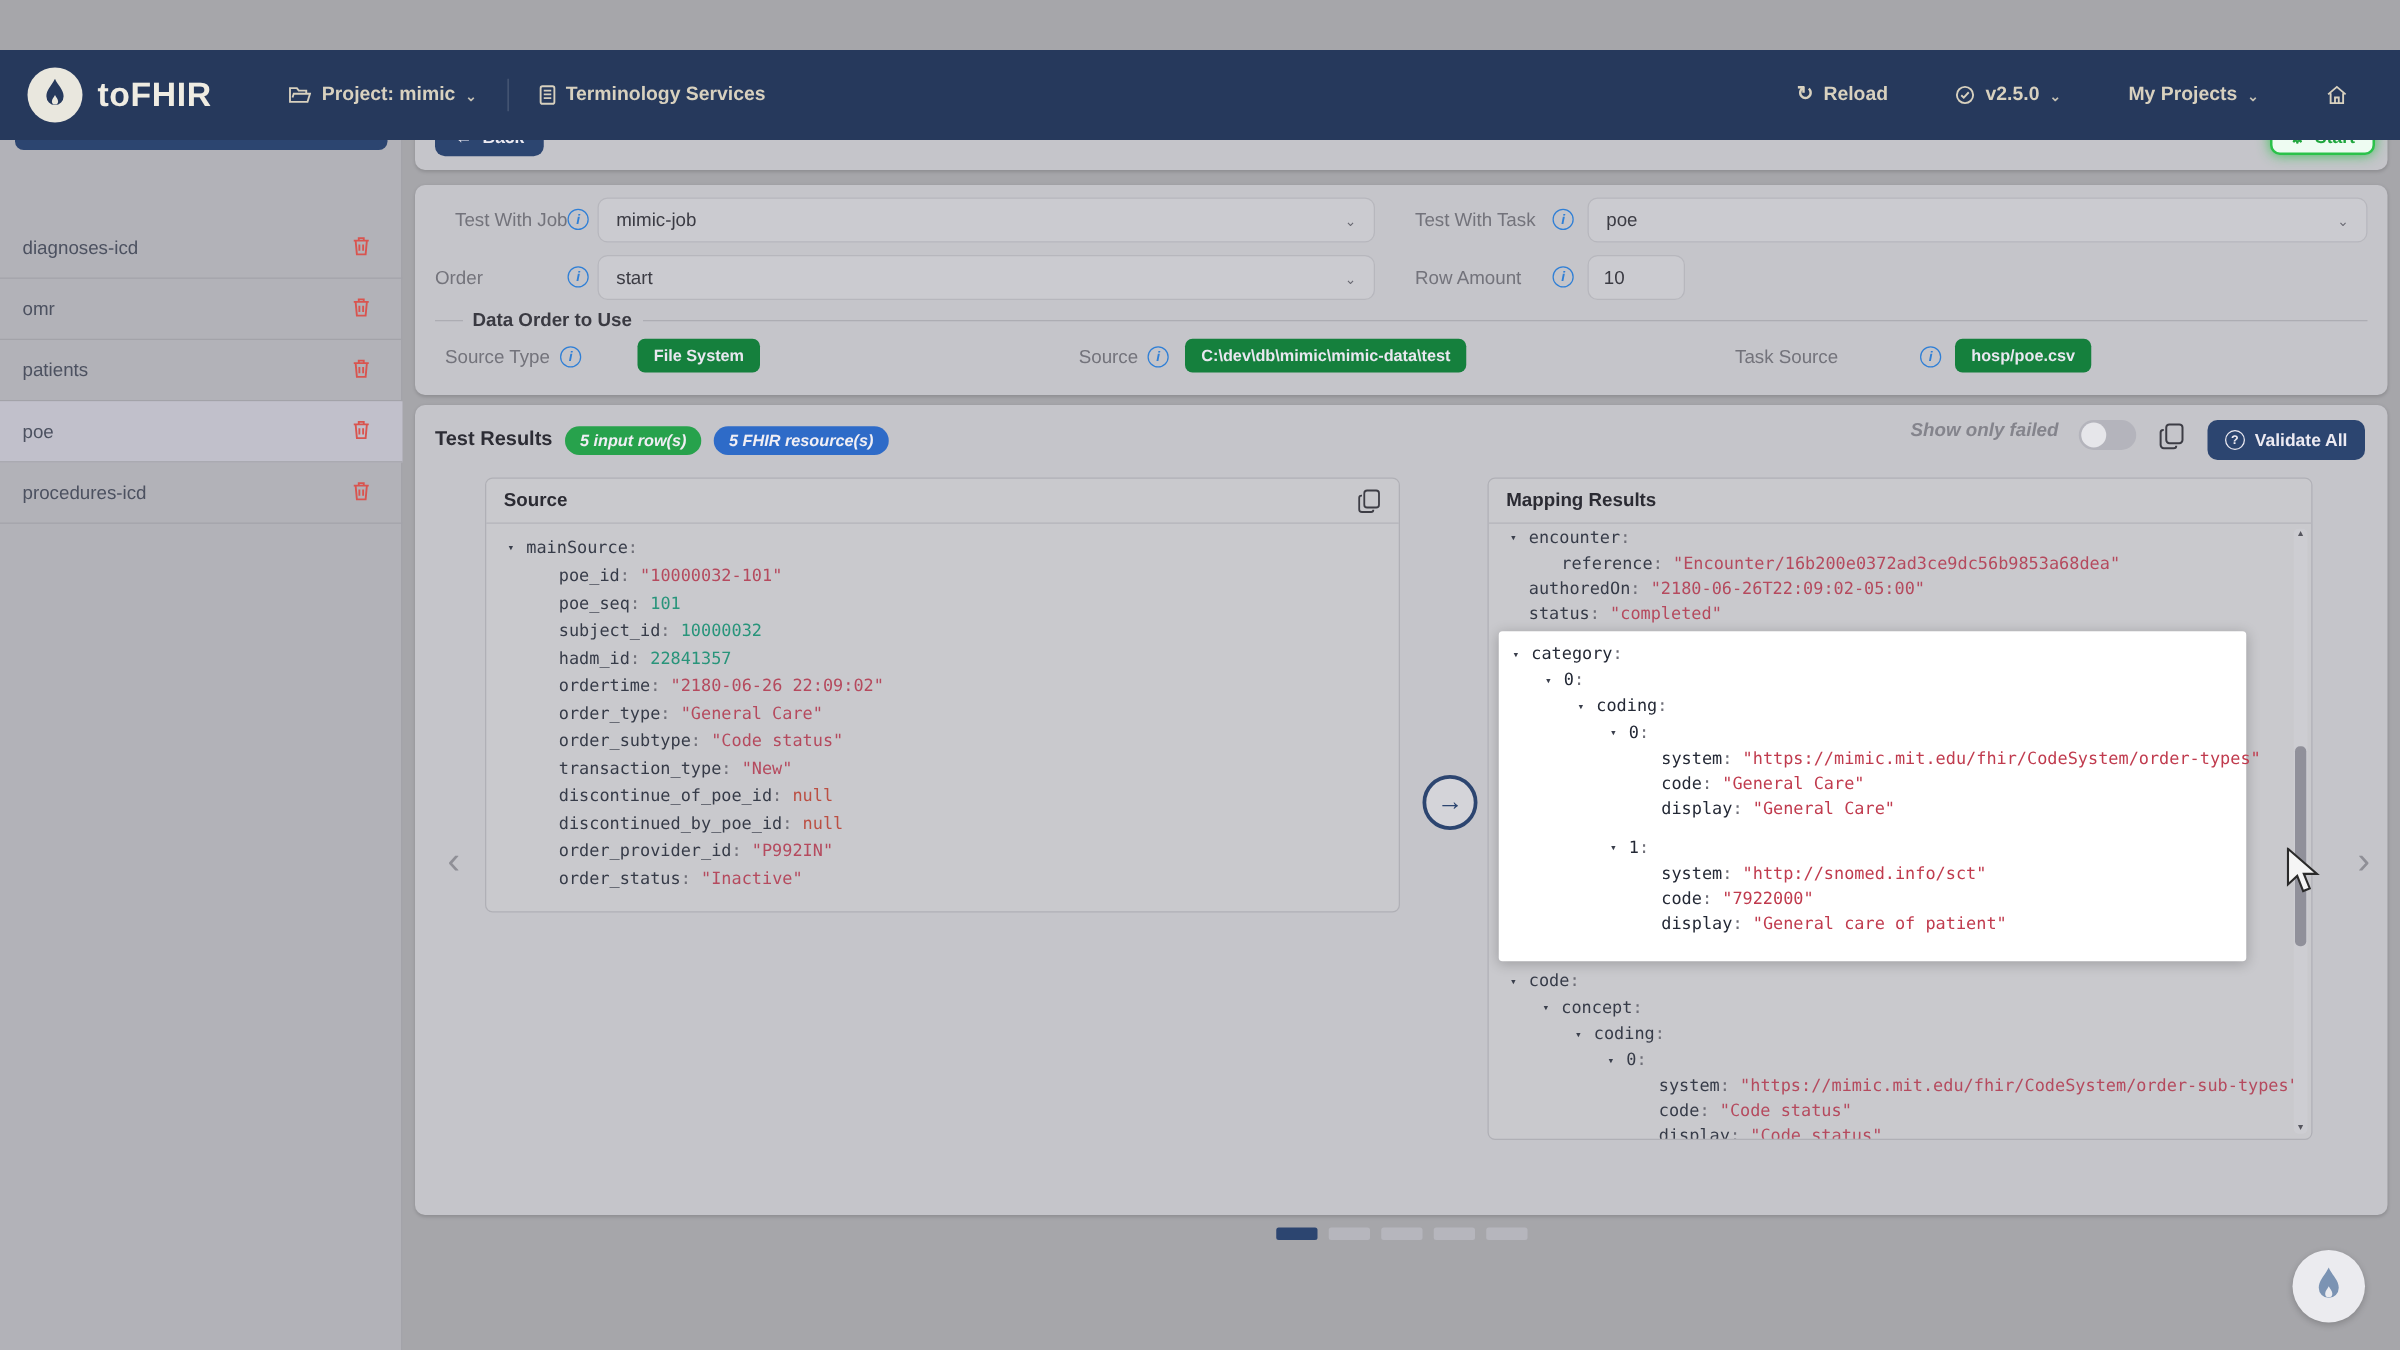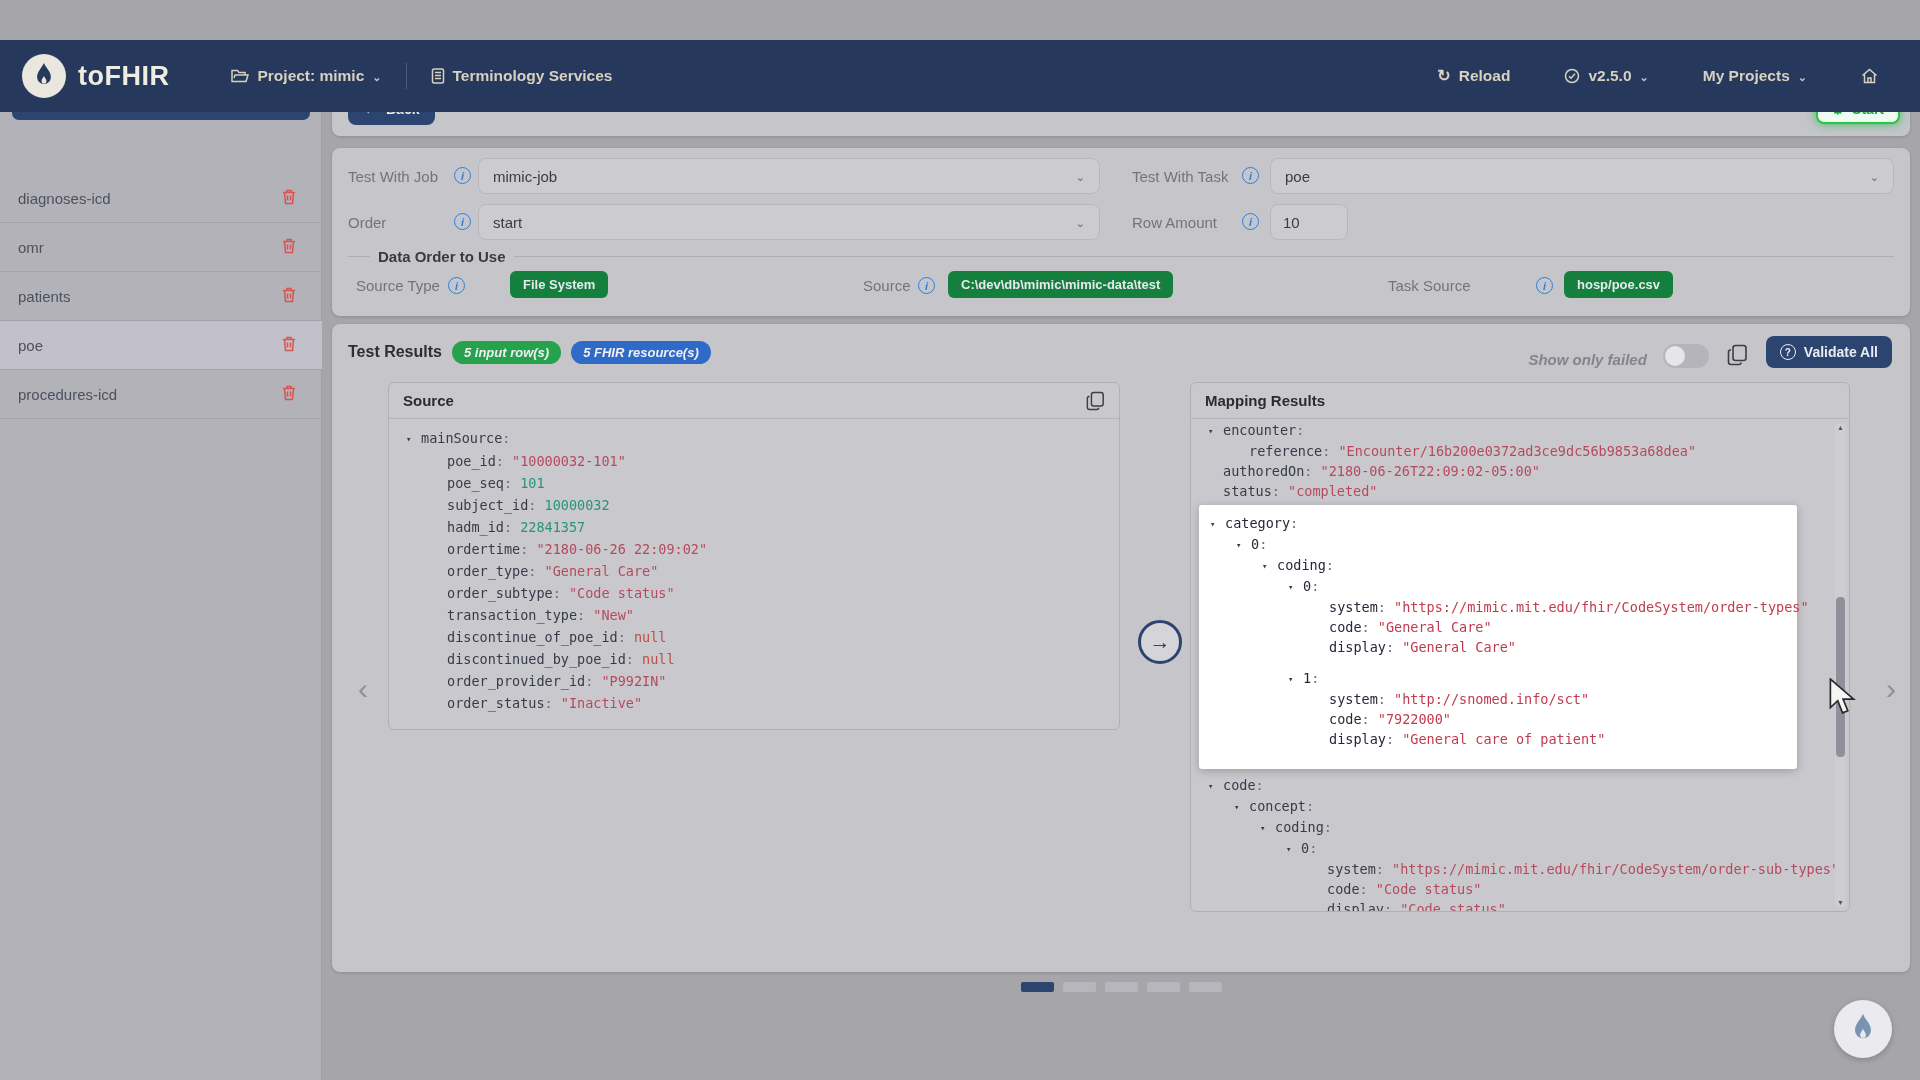--- a/index.html
+++ b/index.html
@@ -84,21 +84,21 @@
   
   .results-card { top:252px; height:648px; }
   .results-head { display:flex; align-items:center; justify-content:space-between;
     padding:12px 18px 0 16px; }
   .rh-left { display:flex; align-items:center; gap:10px; }
   .rh-title { font-size:16px; font-weight:bold; color:#2d2d35; }
   .pill { font-size:13px; font-style:italic; font-weight:bold; color:#f0eef4;
     border-radius:13px; padding:4px 12px; }
   .pill.green { background:#27a24c; }
   .pill.blue { background:#2e6bc8; }
-  .rh-right { display:flex; align-items:flex-end; gap:16px; }
+  .rh-right { display:flex; align-items:flex-start; gap:16px; }
   .sof-label { font-size:15px; font-style:italic; font-weight:600; color:#84848c; }
   .toggle { width:46px; height:24px; border-radius:13px; background:#b4b4bc; position:relative;
     cursor:pointer; }
   .toggle .knob { position:absolute; left:2px; top:2px; width:20px; height:20px;
     border-radius:50%; background:#e6e6ea; }
   .icon-btn { background:none; border:none; cursor:pointer; padding:2px; display:flex; }
   .validate-btn { background:#2c4570; color:#eceaf2; border:none; border-radius:8px;
     padding:8px 14px; font-size:14px; font-weight:bold; display:flex; gap:8px;
     align-items:center; cursor:pointer; font-family:"Liberation Sans",sans-serif; }
   .q-circle { width:16px; height:16px; border:1.5px solid #eceaf2; border-radius:50%;
@@ -273,21 +273,21 @@
         <span>←</span>
         <span>Back</span>
       </button>
       <button class="start-btn">
         <span>⚙</span>
         <span>Start</span>
       </button>
     </section>
 
     <section class="card form-card">
-      <span class="f-label" style="left:16px;top:20px">Test With Job</span>
+      <span class="f-label" style="left:32px;top:20px">Test With Job</span>
       <span class="info-i" style="left:122px;top:19px">i</span>
       <div class="select" style="left:146px;top:10px;width:622px">
         <span>mimic-job</span>
         <span class="chev" style="color:#5c5c66">⌄</span>
       </div>
       <span class="f-label" style="left:800px;top:20px">Test With Task</span>
       <span class="info-i" style="left:910px;top:19px">i</span>
       <div class="select" style="left:938px;top:10px;width:624px">
         <span>poe</span>
         <span class="chev" style="color:#5c5c66">⌄</span>

